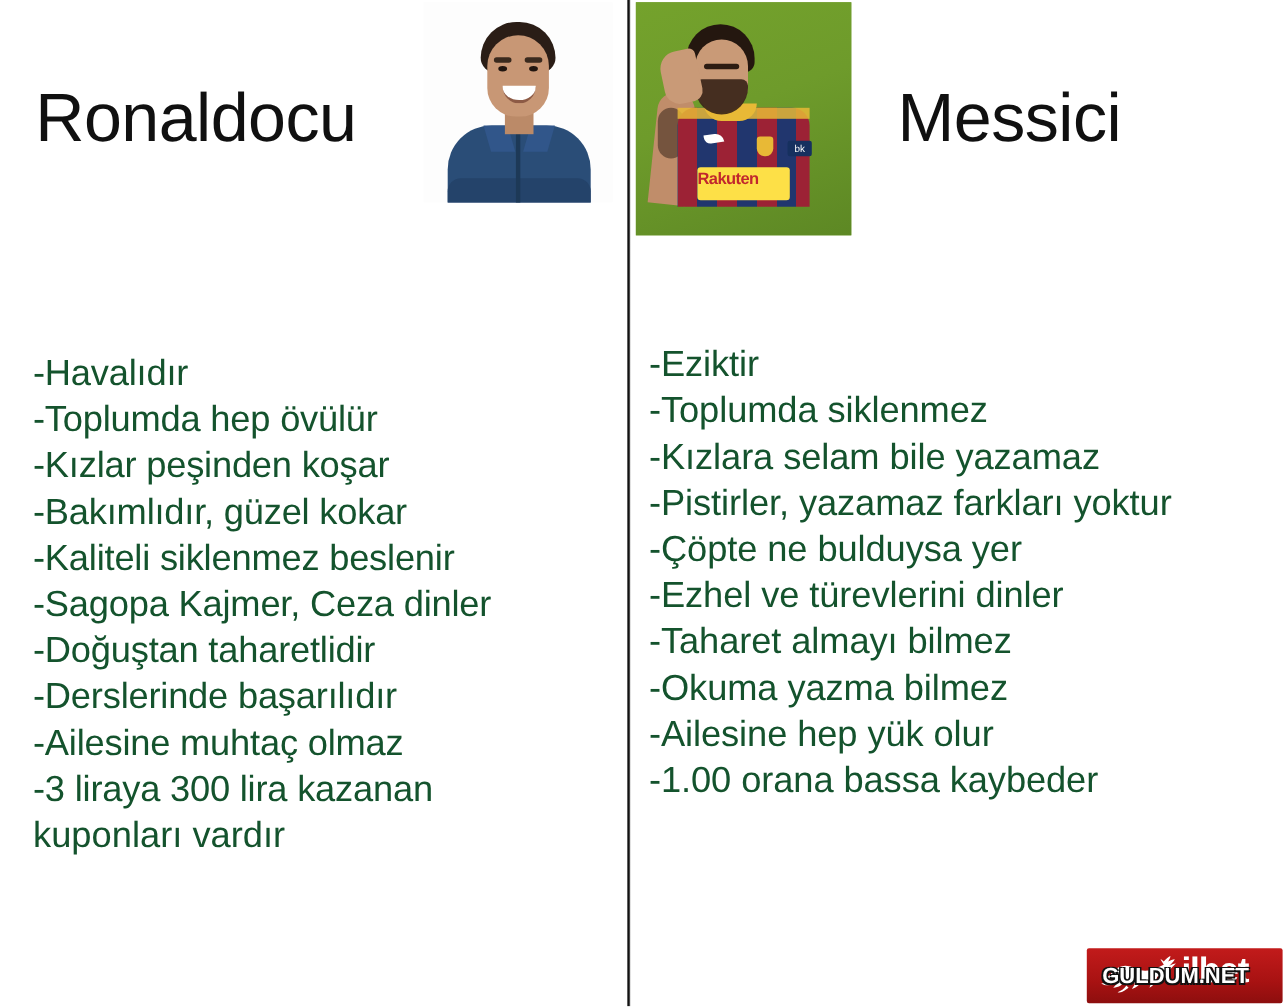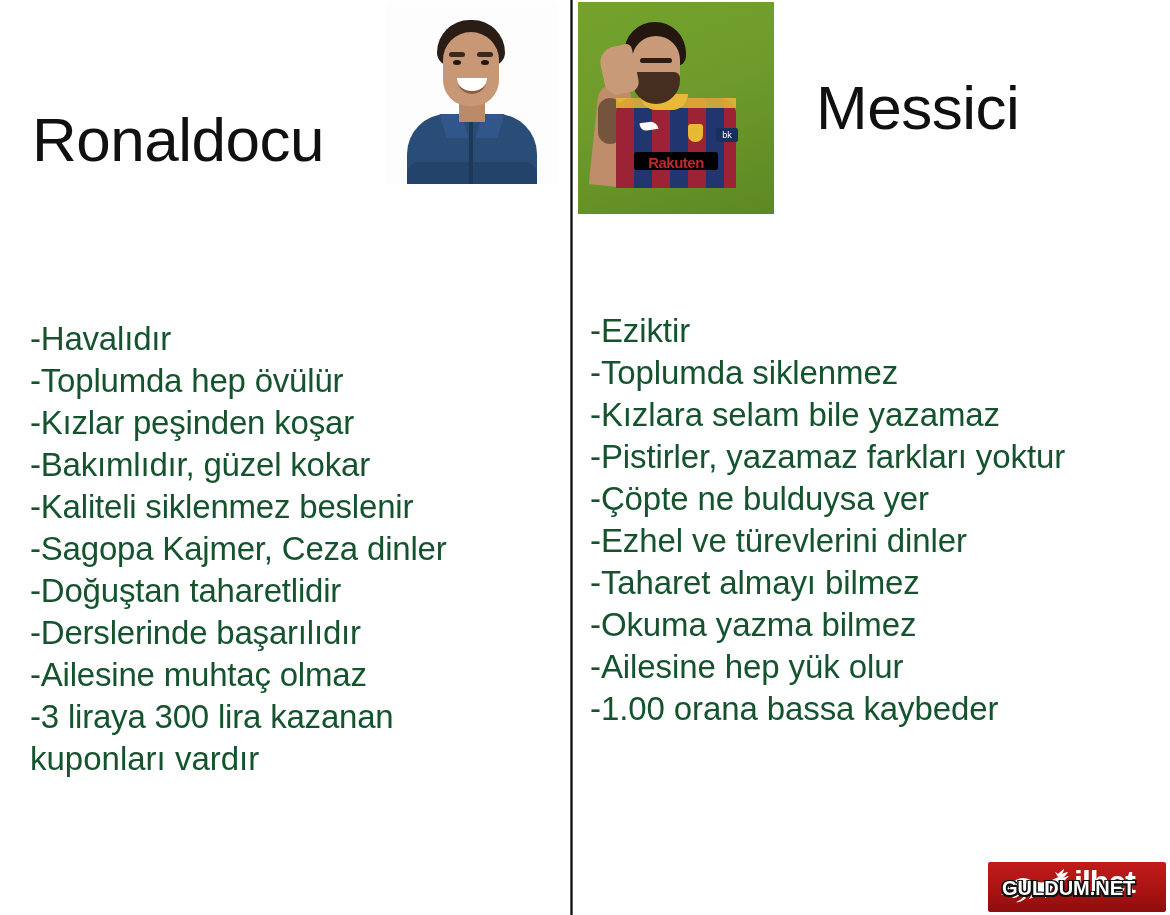--- a/index.html
+++ b/index.html
@@ -41,21 +41,21 @@
 
   
   .heading {
     position: absolute;
     font-size: 62px;
     font-weight: 400;
     letter-spacing: -0.5px;
     color: #101010;
     white-space: nowrap;
   }
-  .heading-left  { left: 32px;  top: 72px; margin-top: 32px; }
+  .heading-left  { left: 32px;  top: 72px; }
   .heading-right { left: 243px; top: 72px; text-align: right; }
 
   
   .photo {
     position: absolute;
     overflow: hidden;
     background: #ffffff;
   }
   .photo-ronaldo {
     left: 385px;
@@ -225,28 +225,27 @@
   .m-shoulder {
     position: absolute;
     left: 38px; top: 96px;
     width: 120px; height: 10px;
     background: #e8b936;
     opacity: .85;
   }
   .m-sponsor {
     position: absolute;
     left: 56px; top: 150px;
-    width: 84px; height: 18px;
-    background: #000000;
+    width: 84px; height: 30px;
+    background: #fde047;
     border-radius: 3px;
     color: #c1272d;
     font-size: 15px;
     font-weight: bold;
     line-height: 22px;
-    text-align: center;
     letter-spacing: -0.5px;
     font-family: "Liberation Sans", sans-serif;
   }
   .m-badge {
     position: absolute;
     left: 110px; top: 122px;
     width: 15px; height: 18px;
     background: #e8b936;
     border-radius: 3px 3px 7px 7px;
   }

